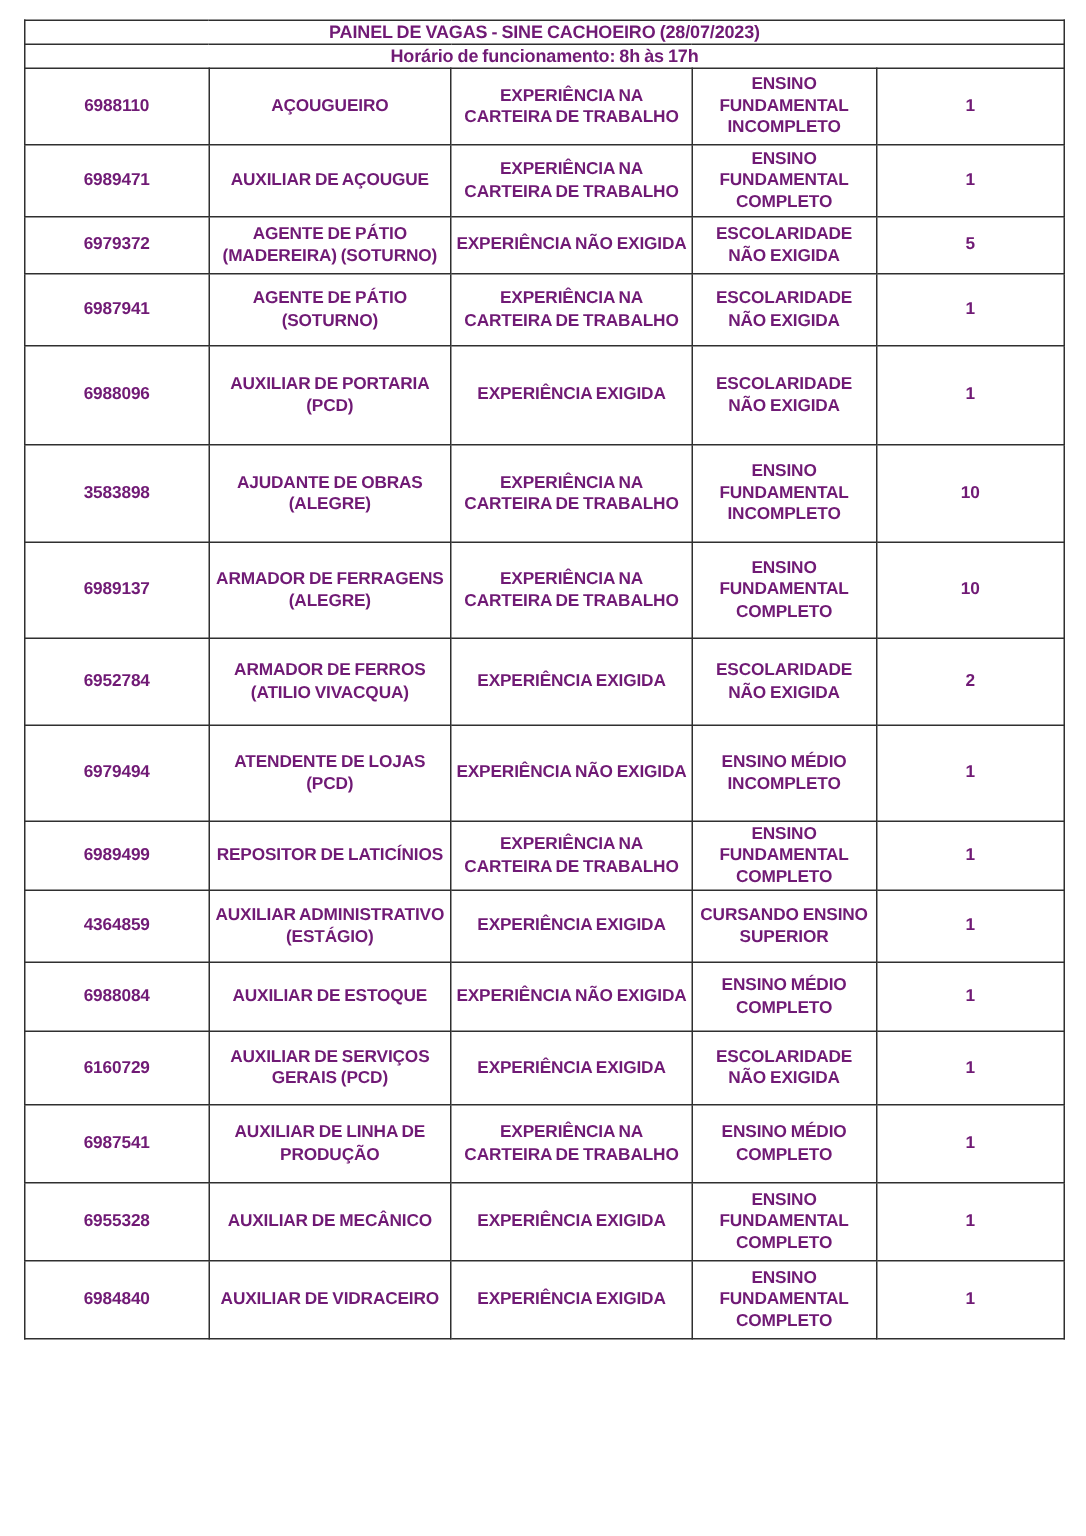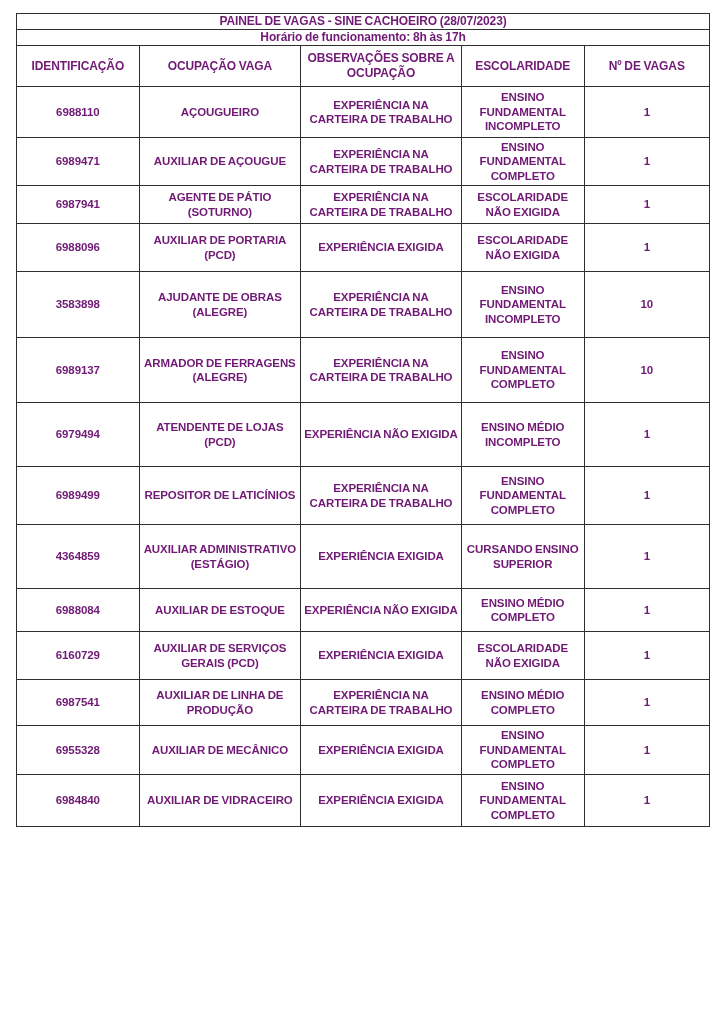--- a/index.html
+++ b/index.html
@@ -82,44 +82,44 @@
       <col style="width:17.7%">
       <col style="width:18.1%">
     </colgroup>
     <thead>
       <tr class="title-row">
         <th colspan="5">PAINEL DE VAGAS - SINE CACHOEIRO (28/07/2023)</th>
       </tr>
       <tr class="subtitle-row">
         <th colspan="5">Horário de funcionamento: 8h às 17h</th>
       </tr>
-      <tr class="header-row">
-        <th>IDENTIFICAÇÃO</th>
-        <th>OCUPAÇÃO VAGA</th>
-        <th>OBSERVAÇÕES SOBRE A OCUPAÇÃO</th>
-        <th>ESCOLARIDADE</th>
-        <th>Nº DE VAGAS</th>
-      </tr>
     </thead>
     <tbody>
         <tr>
           <td>6988110</td>
           <td>AÇOUGUEIRO</td>
           <td>EXPERIÊNCIA NA CARTEIRA DE TRABALHO</td>
           <td>ENSINO FUNDAMENTAL INCOMPLETO</td>
           <td>1</td>
         </tr>
         <tr>
           <td>6989471</td>
           <td>AUXILIAR DE AÇOUGUE</td>
           <td>EXPERIÊNCIA NA CARTEIRA DE TRABALHO</td>
           <td>ENSINO FUNDAMENTAL COMPLETO</td>
           <td>1</td>
         </tr>
         <tr>
+          <td>6979372</td>
+          <td>AGENTE DE PÁTIO (MADEREIRA) (SOTURNO)</td>
+          <td>EXPERIÊNCIA NÃO EXIGIDA</td>
+          <td>ESCOLARIDADE NÃO EXIGIDA</td>
+          <td>5</td>
+        </tr>
+        <tr>
           <td>6987941</td>
           <td>AGENTE DE PÁTIO (SOTURNO)</td>
           <td>EXPERIÊNCIA NA CARTEIRA DE TRABALHO</td>
           <td>ESCOLARIDADE NÃO EXIGIDA</td>
           <td>1</td>
         </tr>
         <tr>
           <td>6988096</td>
           <td>AUXILIAR DE PORTARIA (PCD)</td>
           <td>EXPERIÊNCIA EXIGIDA</td>
@@ -132,20 +132,27 @@
           <td>EXPERIÊNCIA NA CARTEIRA DE TRABALHO</td>
           <td>ENSINO FUNDAMENTAL INCOMPLETO</td>
           <td>10</td>
         </tr>
         <tr>
           <td>6989137</td>
           <td>ARMADOR DE FERRAGENS (ALEGRE)</td>
           <td>EXPERIÊNCIA NA CARTEIRA DE TRABALHO</td>
           <td>ENSINO FUNDAMENTAL COMPLETO</td>
           <td>10</td>
+        </tr>
+        <tr>
+          <td>6952784</td>
+          <td>ARMADOR DE FERROS (ATILIO VIVACQUA)</td>
+          <td>EXPERIÊNCIA EXIGIDA</td>
+          <td>ESCOLARIDADE NÃO EXIGIDA</td>
+          <td>2</td>
         </tr>
         <tr>
           <td>6979494</td>
           <td>ATENDENTE DE LOJAS (PCD)</td>
           <td>EXPERIÊNCIA NÃO EXIGIDA</td>
           <td>ENSINO MÉDIO INCOMPLETO</td>
           <td>1</td>
         </tr>
         <tr>
           <td>6989499</td>

